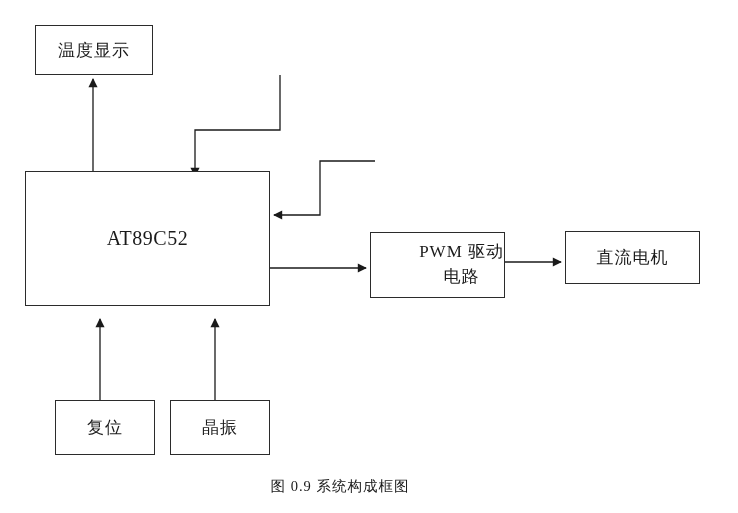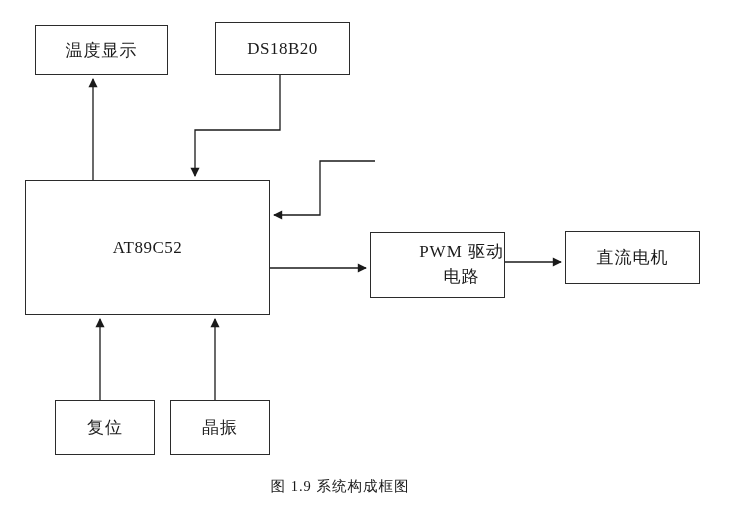--- a/index.html
+++ b/index.html
@@ -21,24 +21,24 @@
     border: 1px solid #2b2b2b;
     background: #ffffff;
     display: flex;
     align-items: center;
     justify-content: center;
     text-align: center;
     font-size: 17px;
     letter-spacing: 1px;
     box-sizing: border-box;
   }
-  .box-temp     { left: 35px;  top: 25px;  width: 133px; height: 50px; }
+  .box-temp     { left: 35px;  top: 25px;  width: 118px; height: 50px; }
   .box-ds18b20  { left: 215px; top: 22px;  width: 135px; height: 53px; letter-spacing: 0.5px; }
   .box-keyboard { left: 375px; top: 136px; width: 135px; height: 49px; }
-  .box-mcu      { left: 25px;  top: 180px; width: 245px; height: 135px; font-size: 17px; letter-spacing: 0.5px; justify-content: center; }
+  .box-mcu      { left: 25px;  top: 171px; width: 245px; height: 135px; font-size: 20px; letter-spacing: 0.5px; justify-content: center; }
   .box-pwm      { left: 370px; top: 232px; width: 135px; height: 66px; white-space: pre-line; line-height: 1.45; justify-content: flex-end; }
   .box-motor    { left: 565px; top: 231px; width: 135px; height: 53px; }
   .box-reset    { left: 55px;  top: 400px; width: 100px; height: 55px; }
   .box-crystal  { left: 170px; top: 400px; width: 100px; height: 55px; }
   .caption {
     position: absolute;
     left: 0;
     top: 477px;
     width: 680px;
     text-align: center;
@@ -71,23 +71,20 @@
     <line x1="270" y1="268" x2="366" y2="268" stroke="#1a1a1a" stroke-width="1.3" marker-end="url(#arrow)"></line>
     <line x1="505" y1="262" x2="561" y2="262" stroke="#1a1a1a" stroke-width="1.3" marker-end="url(#arrow)"></line>
     <line x1="100" y1="400" x2="100" y2="319" stroke="#1a1a1a" stroke-width="1.3" marker-end="url(#arrow)"></line>
     <line x1="215" y1="400" x2="215" y2="319" stroke="#1a1a1a" stroke-width="1.3" marker-end="url(#arrow)"></line>
   </svg>
 
   <div class="box box-temp">
     <span>温度显示</span>
   </div>
 
-  <div class="box box-ds18b20">
-    <span>DS18B20</span>
-  </div>
 
 
   <div class="box box-mcu">
     <span>AT89C52</span>
   </div>
 
   <div class="box box-pwm">
     <span>PWM 驱动
 电路</span>
   </div>
@@ -97,15 +94,15 @@
   </div>
 
   <div class="box box-motor">
     <span>直流电机</span>
   </div>
 
   <div class="box box-crystal">
     <span>晶振</span>
   </div>
 
-  <div class="caption">图 1.9 系统构成框图</div>
+  <div class="caption">图 0.9 系统构成框图</div>
 
 </div>
 
 </body></html>

